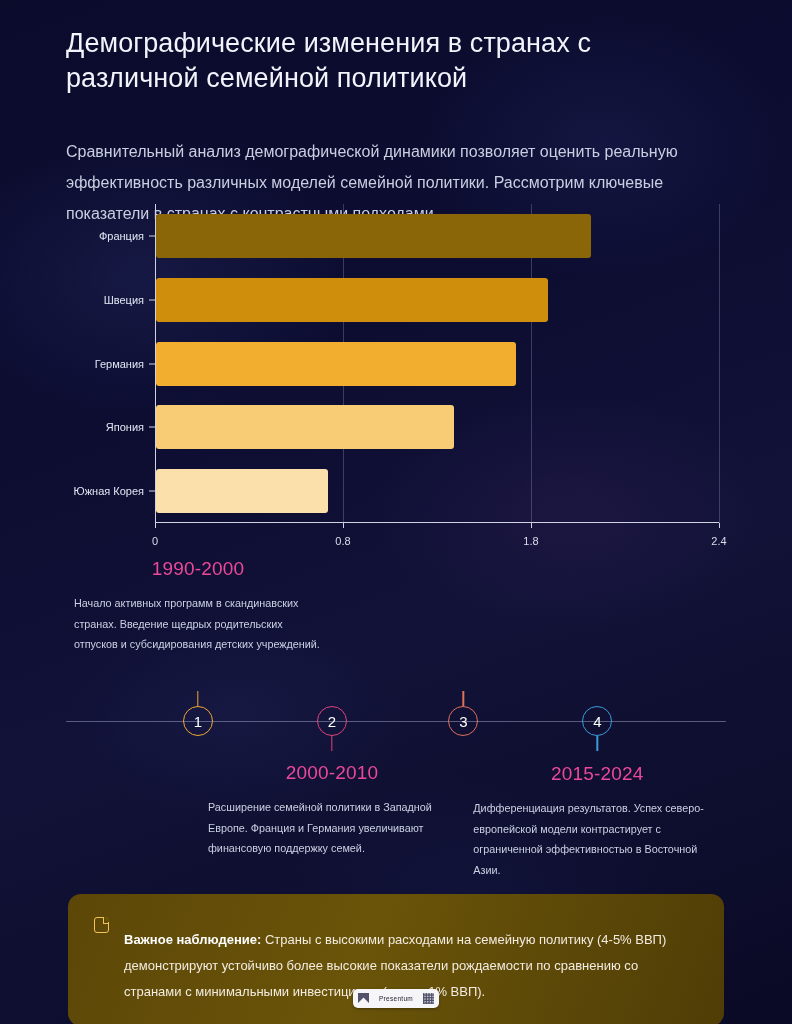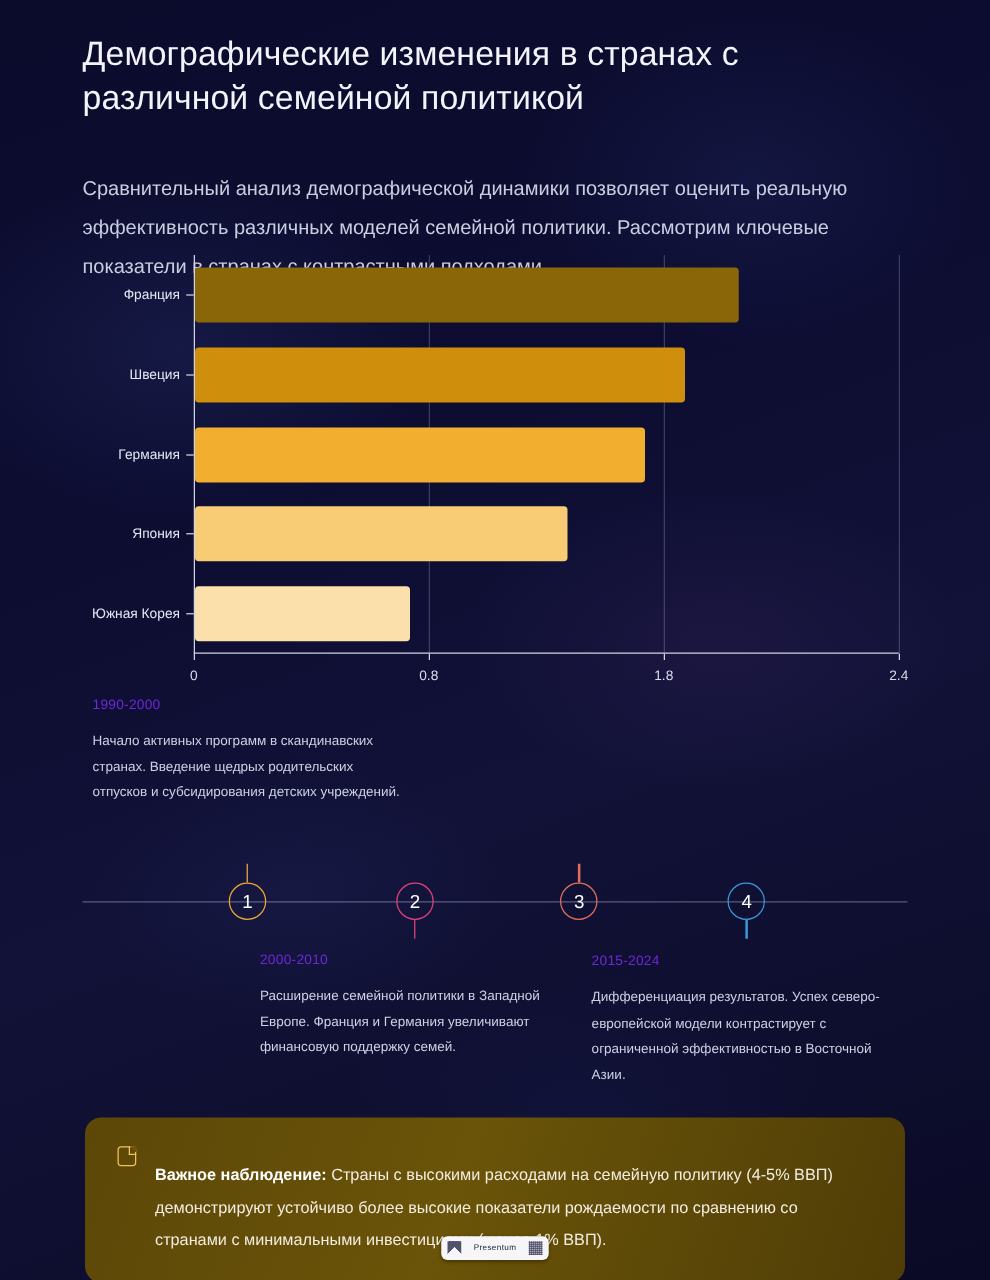--- a/index.html
+++ b/index.html
@@ -79,21 +79,21 @@
     border: 1.6px solid #888; background: transparent;
     transform: translate(-50%, -50%);
     display: flex; align-items: center; justify-content: center;
     font-size: 15px; color: #ffffff; font-weight: 400;
   }
   .tl-stem {
     position: absolute; width: 1.4px; transform: translateX(-50%);
   }
   .tl-block { position: absolute; width: 248px; transform: translateX(-50%); }
   .tl-era {
-    font-size: 11px; color: #6d28d9; text-align: left; margin-bottom: 13px;
+    font-size: 19px; color: #ec4899; text-align: center; margin-bottom: 13px;
     letter-spacing: .2px;
   }
   .tl-desc {
     font-size: 10.8px; line-height: 1.92; color: #cbd0e2; 
   }
 
   
   .callout {
     position: absolute; left: 68px; top: 894px; width: 656px;
     border-radius: 13px; padding: 20px 26px 21px 26px;

